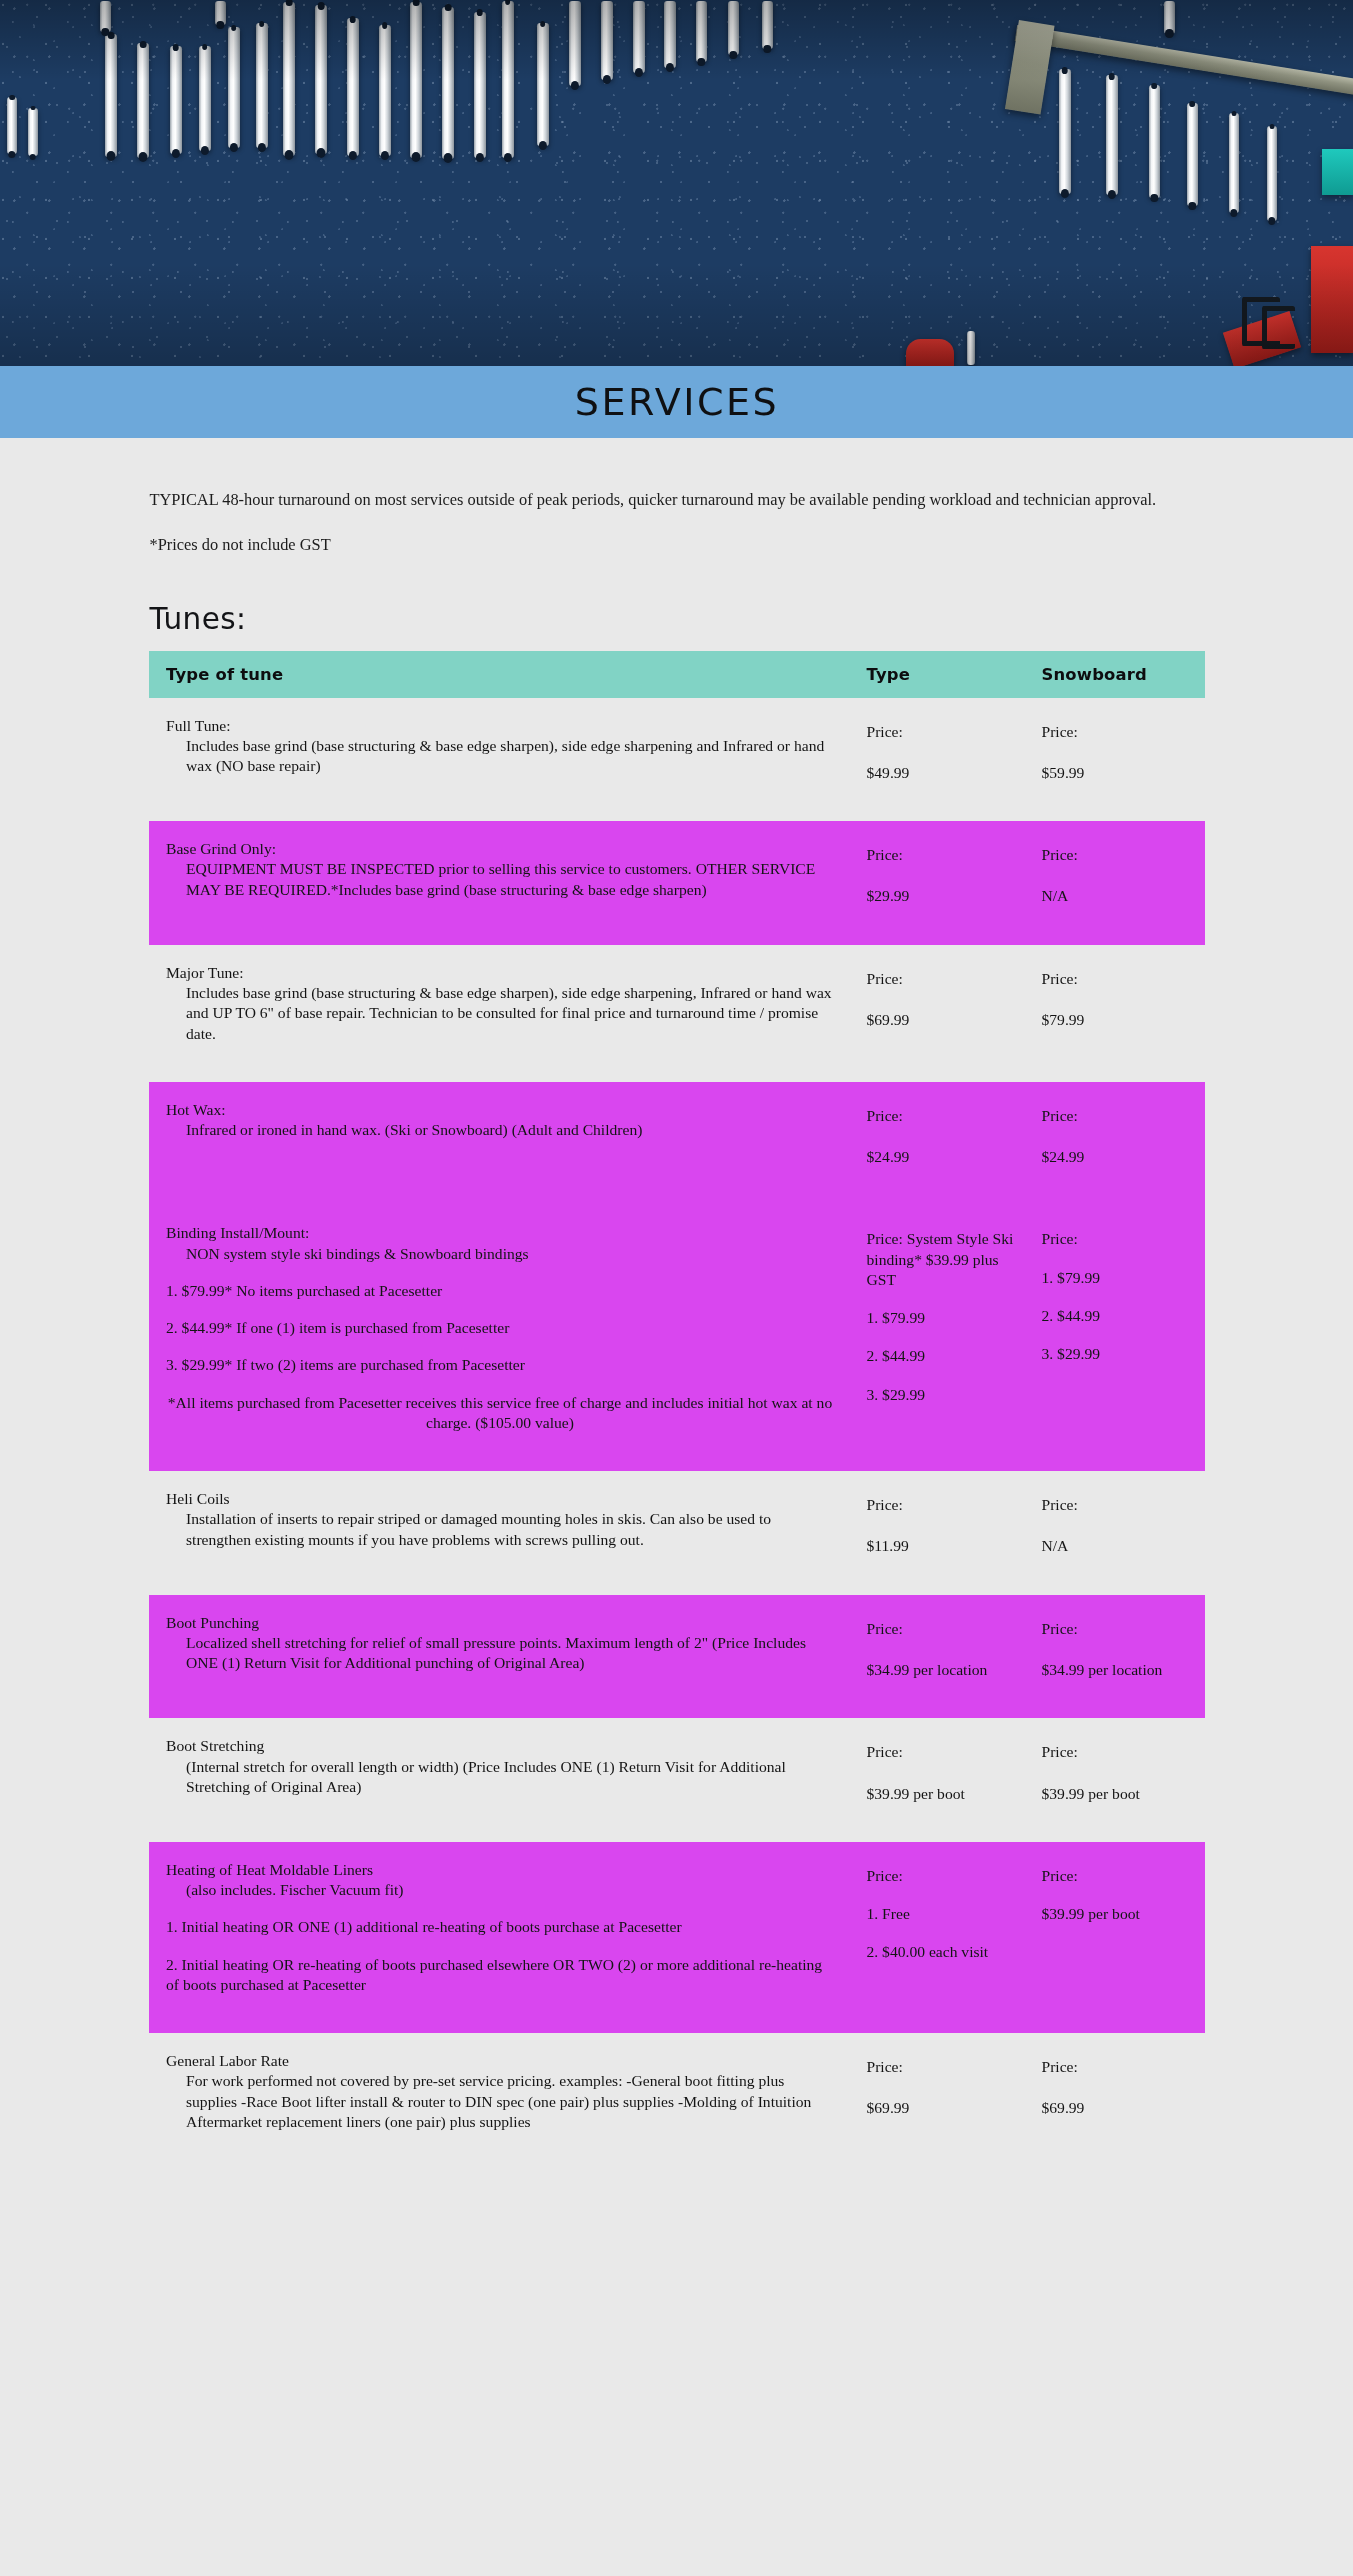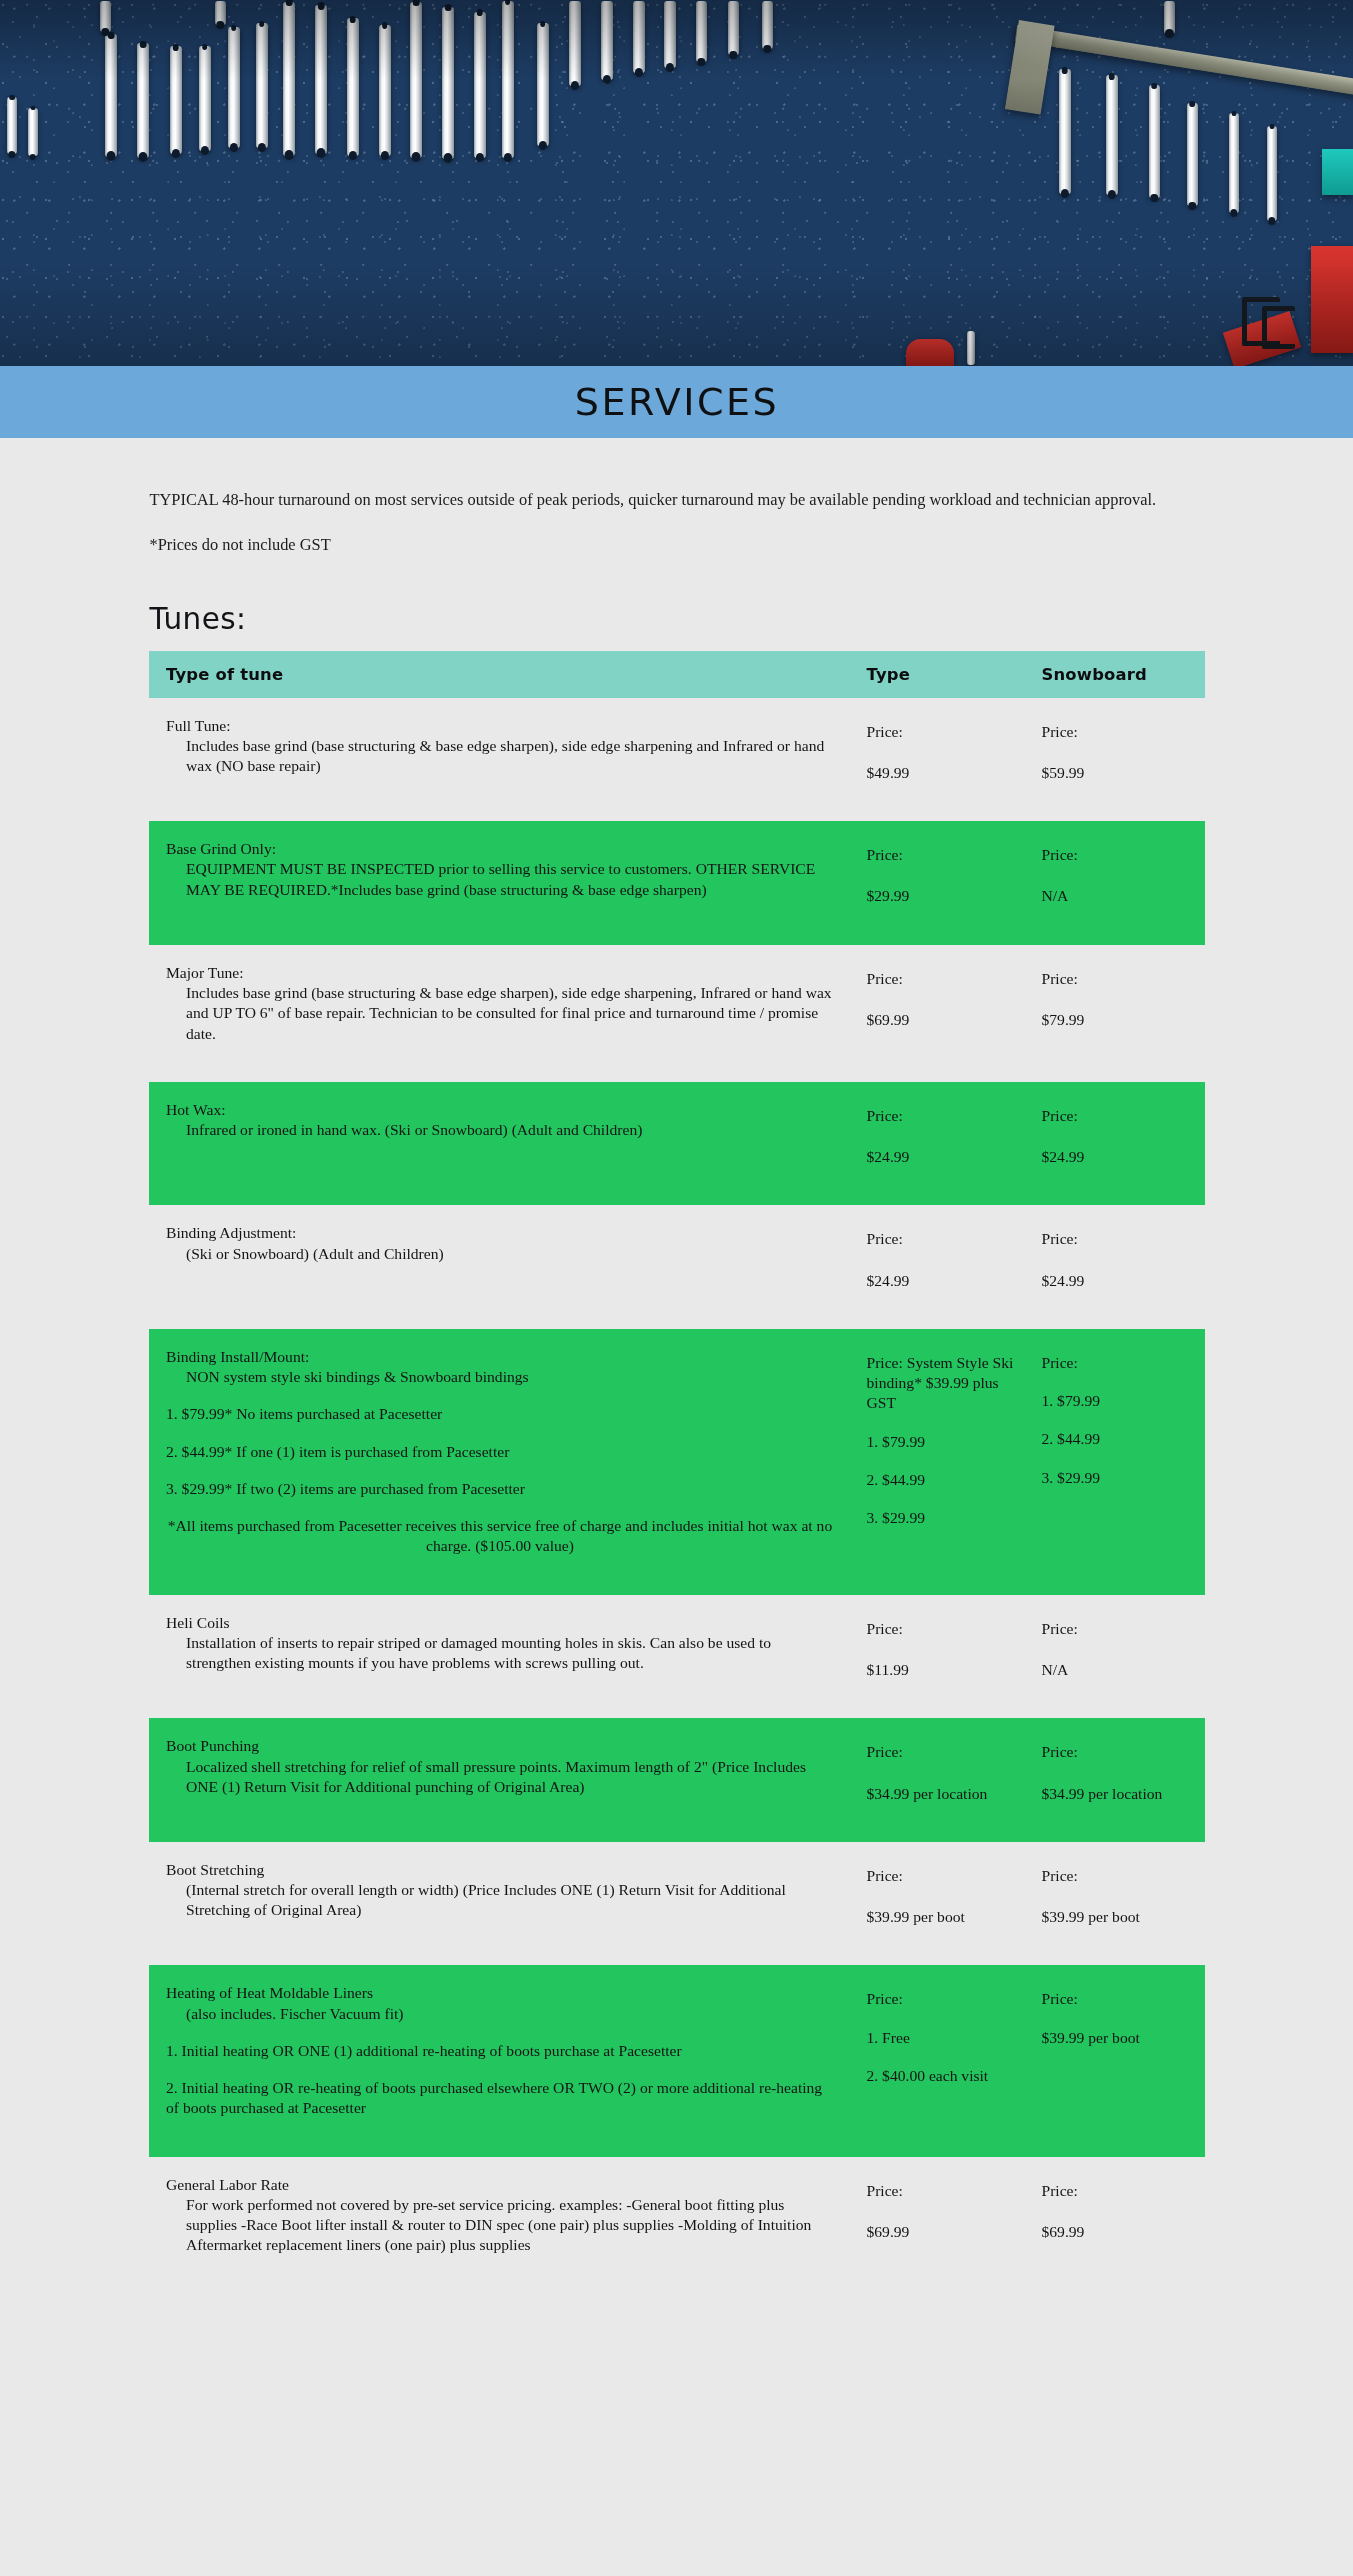--- a/index.html
+++ b/index.html
@@ -178,21 +178,21 @@
     font-size: 16.4px;
     font-weight: bold;
     color: #0d0d0f;
     padding: 14px 0 14px 17px;
     letter-spacing: 0.2px;
     vertical-align: middle;
   }
   .tbl thead th.h-ski  { padding-left: 11.5px; }
   .tbl thead th.h-snow { padding-left: 11.5px; }
 
-  .tbl tbody tr.alt td { background: #22c55e; }
+  .tbl tbody tr.alt td { background: #d946ef; }
   .tbl tbody tr.plain td { background: #e9e9e9; }
 
   .tbl tbody td {
     vertical-align: top;
     padding: 18px 0 38px 0;
     font-size: 15.6px;
     line-height: 1.3;
     color: #141414;
   }
   .tbl tbody td.c-desc { padding-left: 17px; padding-right: 21px; }
@@ -432,34 +432,20 @@
             </td>
             <td class="c-price">
               <span class="price-label">Price:</span>
               <span class="price-value">$24.99</span>
             </td>
             <td class="c-price">
               <span class="price-label">Price:</span>
               <span class="price-value">$24.99</span>
             </td>
           </tr>
-          <tr class="plain">
-            <td class="c-desc">
-              <span class="desc-title">Binding Adjustment:</span>
-              <span class="desc-body">(Ski or Snowboard) (Adult and Children)</span>
-            </td>
-            <td class="c-price">
-              <span class="price-label">Price:</span>
-              <span class="price-value">$24.99</span>
-            </td>
-            <td class="c-price">
-              <span class="price-label">Price:</span>
-              <span class="price-value">$24.99</span>
-            </td>
-          </tr>
           <tr class="alt">
             <td class="c-desc">
               <span class="desc-title">Binding Install/Mount:</span>
               <span class="desc-body">NON system style ski bindings &amp; Snowboard bindings</span>
               <span class="desc-item">1. $79.99* No items purchased at Pacesetter</span>
               <span class="desc-item">2. $44.99* If one (1) item is purchased from Pacesetter</span>
               <span class="desc-item">3. $29.99* If two (2) items are purchased from Pacesetter</span>
               <span class="desc-note">*All items purchased from Pacesetter receives this service free of charge and includes initial hot wax at no charge. ($105.00 value)</span>
             </td>
             <td class="c-price">

